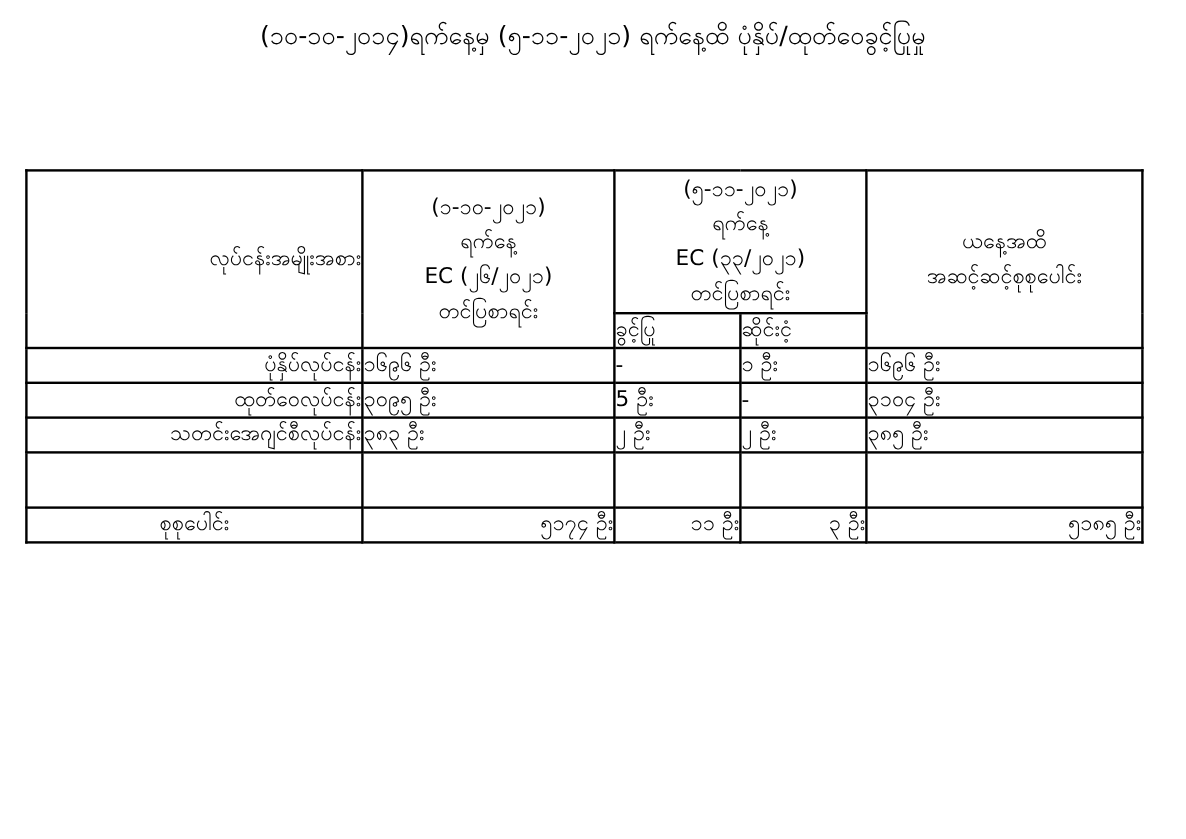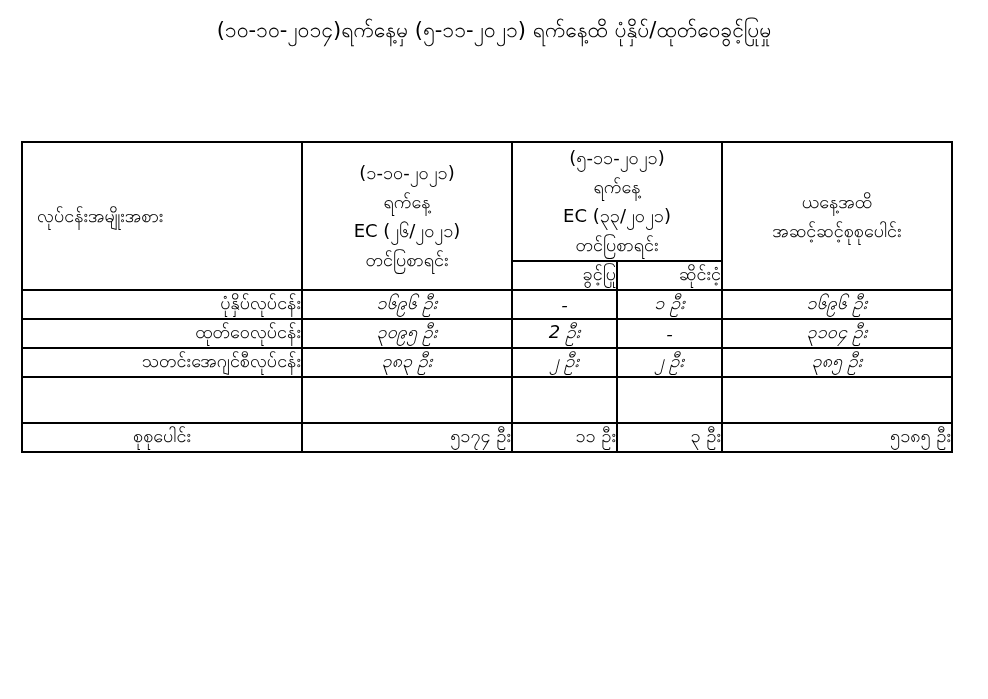--- a/index.html
+++ b/index.html
@@ -55,41 +55,39 @@
   .c4 { width: 105px; }
   .c5 { width: 230px; }
 
   .hdr-cell {
     text-align: center;
     line-height: 1.62;
     font-size: 19px;
     padding: 6px 4px;
   }
   .hdr-cell.left {
-    text-align: left;
+    text-align: right;
     padding-left: 14px;
     border-radius: 11px;
   }
   .hdr-sub {
-    text-align: right;
+    text-align: left;
     font-size: 19px;
     padding: 7px 2px;
   }
   .row-label {
     text-align: right;
     padding: 14px 0 14px 14px;
     font-size: 19px;
     white-space: nowrap;
   }
   .row-val {
-    text-align: center;
     padding: 14px 4px;
     font-size: 19px;
     white-space: nowrap;
-    font-style: italic;
   }
   .empty-row td {
     height: 44px;
   }
   .total-row td {
     border-top: 5px solid #000000;
     font-weight: bold;
     text-align: right;
     padding: 13px 4px;
     font-size: 19px;
@@ -145,21 +143,21 @@
         <tr>
           <td class="row-label">ပုံနှိပ်လုပ်ငန်း</td>
           <td class="row-val">၁၆၉၆ ဦး</td>
           <td class="row-val">-</td>
           <td class="row-val">၁ ဦး</td>
           <td class="row-val">၁၆၉၆ ဦး</td>
         </tr>
         <tr>
           <td class="row-label">ထုတ်ဝေလုပ်ငန်း</td>
           <td class="row-val">၃၀၉၅ ဦး</td>
-          <td class="row-val">2 ဦး</td>
+          <td class="row-val">5 ဦး</td>
           <td class="row-val">-</td>
           <td class="row-val">၃၁၀၄ ဦး</td>
         </tr>
         <tr>
           <td class="row-label">သတင်းအေဂျင်စီလုပ်ငန်း</td>
           <td class="row-val">၃၈၃ ဦး</td>
           <td class="row-val">၂ ဦး</td>
           <td class="row-val">၂ ဦး</td>
           <td class="row-val">၃၈၅ ဦး</td>
         </tr>

